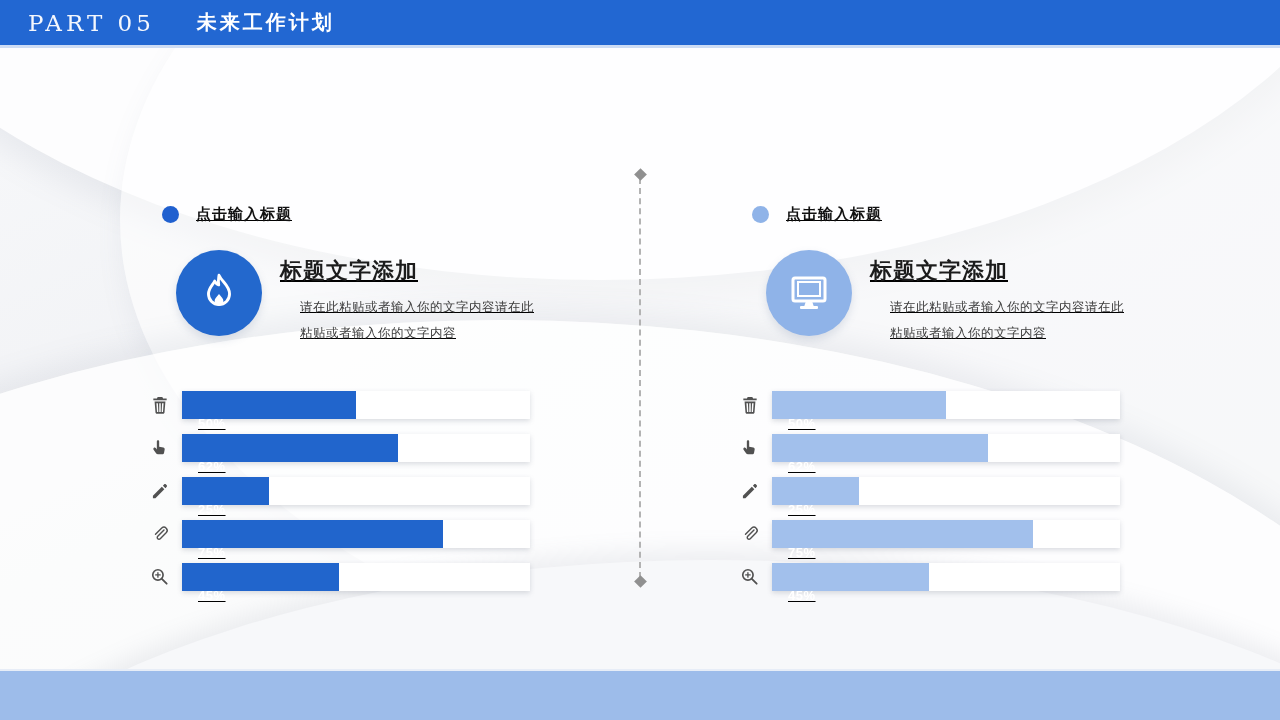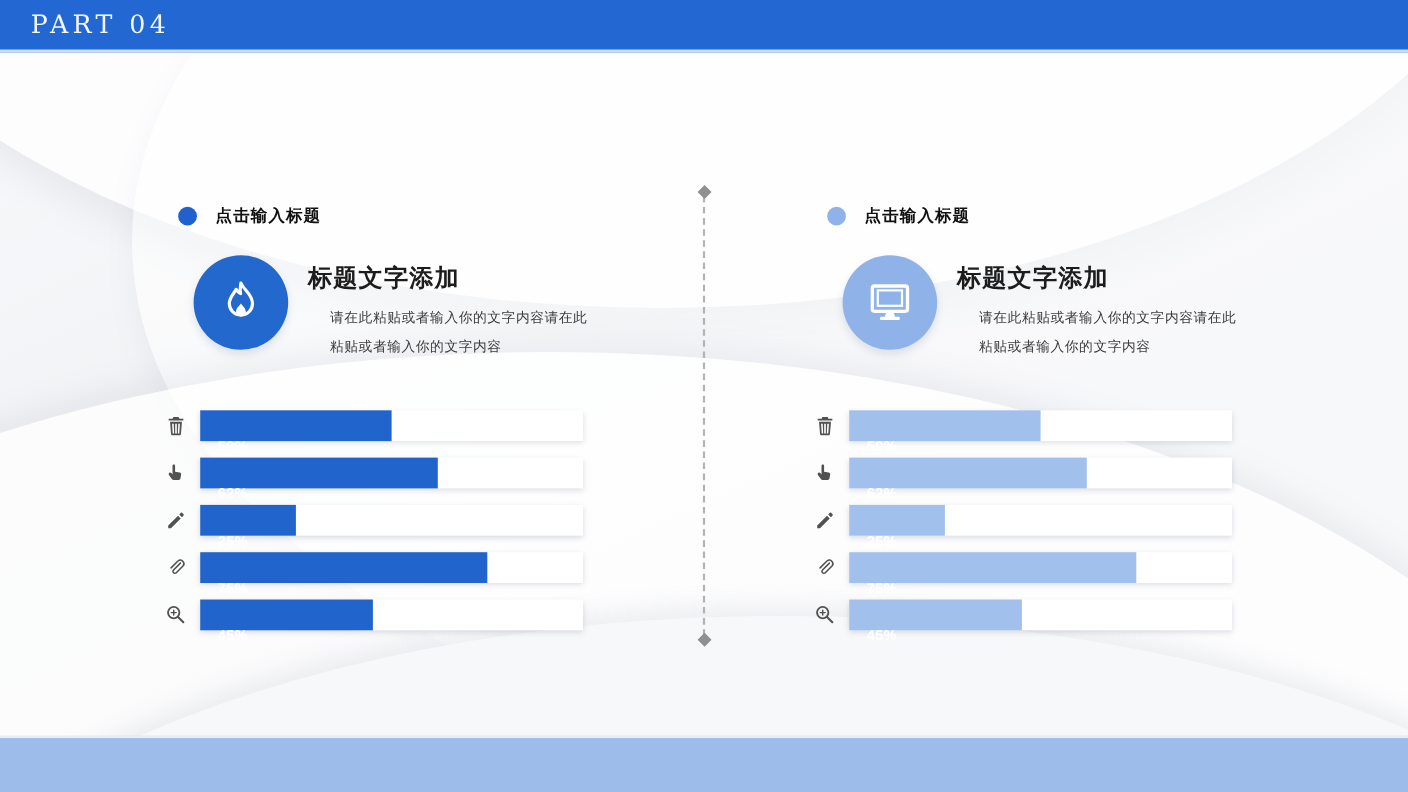--- a/index.html
+++ b/index.html
@@ -21,21 +21,21 @@
              box-shadow:0 -10px 22px rgba(120,130,150,.12); }
 
   
   .header { position:absolute; left:0; top:0; width:100%; height:48px; background:#2267d2;
             border-bottom:3px solid #cddcf4; display:flex; align-items:center; padding-left:28px; z-index:5; }
   .part-label { color:#f4f7fd; font-family:"DejaVu Serif","Liberation Serif",serif;
                 font-size:23px; letter-spacing:4px; font-weight:500; }
   .header-title { color:#ffffff; font-size:20px; font-weight:600; letter-spacing:3px; margin-left:42px; }
 
   
-  .col { position:absolute; top:186px; width:420px; z-index:3; }
+  .col { position:absolute; top:204px; width:420px; z-index:3;text-decoration:underline; }
   .col.left { left:150px; } .col.right { left:740px; }
 
   .sec-head { display:flex; align-items:center; margin-left:12px; height:20px; }
   .dot { width:17px; height:17px; border-radius:50%; flex:0 0 17px; }
   .col.left .dot { background:#2060cf; }
   .col.right .dot { background:#8fb3e8; }
   .sec-label { margin-left:17px; font-size:15px; font-weight:700; color:#111; letter-spacing:1px; }
 
   .card { display:flex; margin-top:26px; margin-left:26px; }
   .badge { width:86px; height:86px; border-radius:50%; flex:0 0 86px;
@@ -106,21 +106,22 @@
 </svg>
 
 <div class="slide">
 
   <div class="wave w1"></div>
   <div class="wave w2"></div>
   <div class="wave w3"></div>
   <div class="wave w4"></div>
 
   <div class="header">
-    <span class="part-label">PART 04</span>
+    <span class="part-label">PART 05</span>
+    <span class="header-title">未来工作计划</span>
   </div>
 
   <div class="divider">
     <span class="diamond top"></span>
     <span class="diamond bottom"></span>
   </div>
 
   <div class="col left">
     <div class="sec-head">
       <span class="dot"></span>

